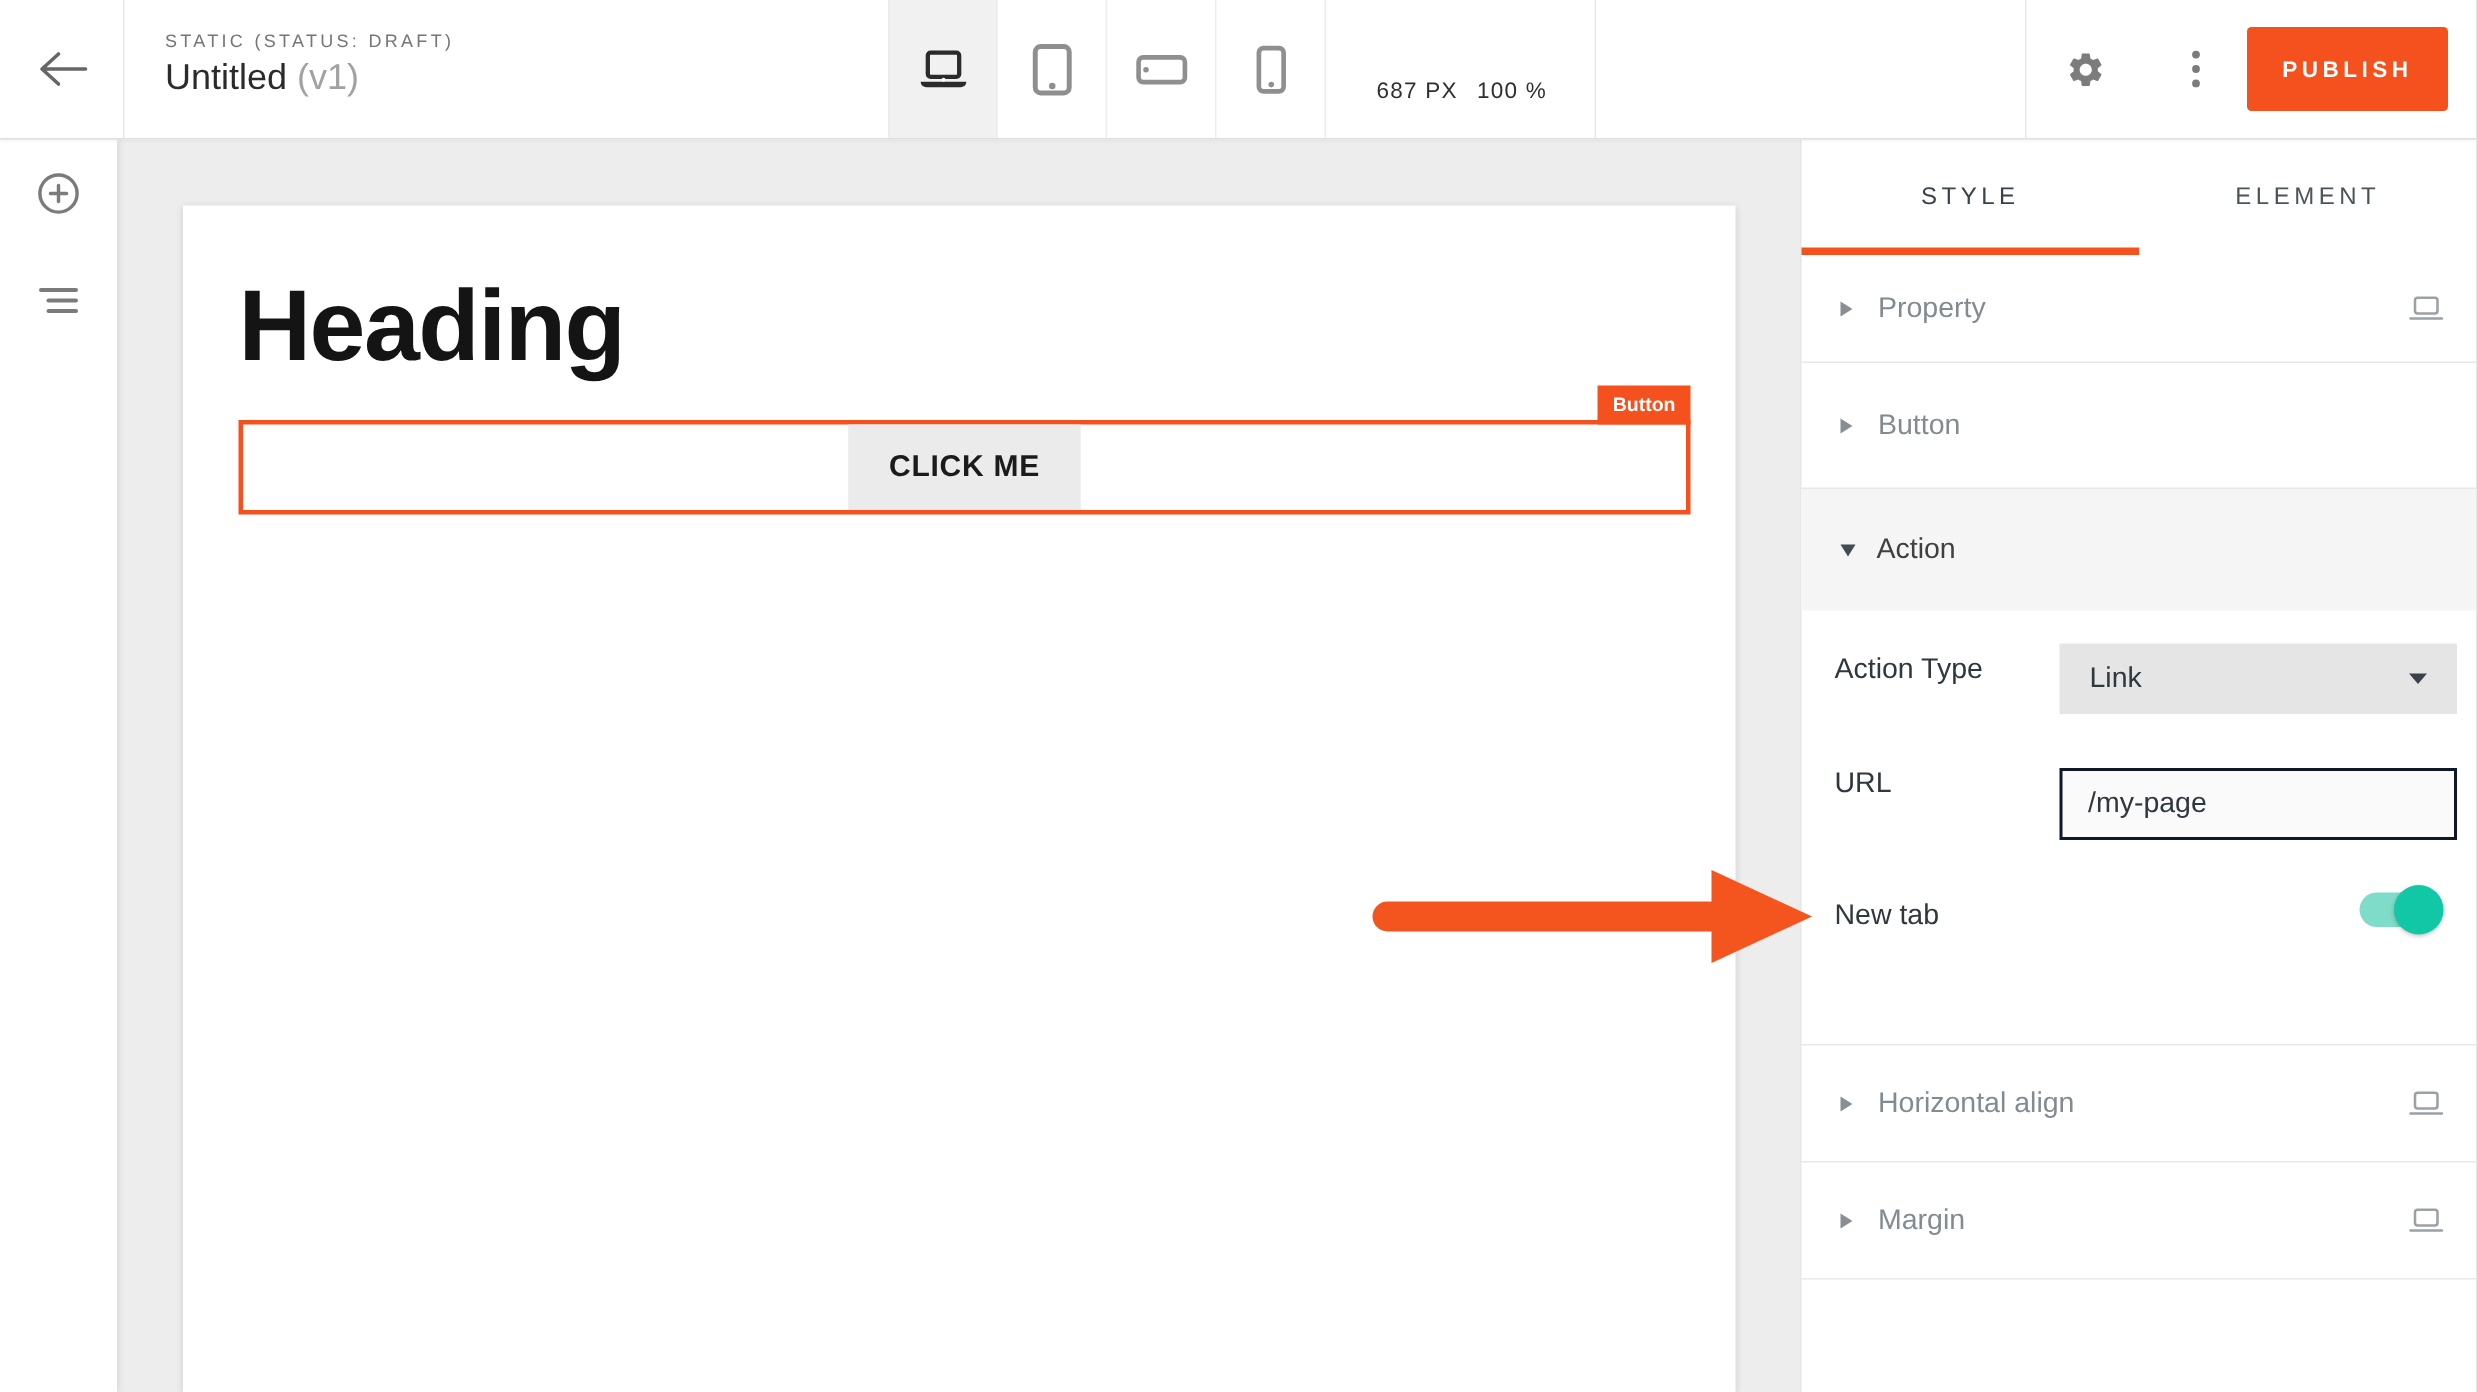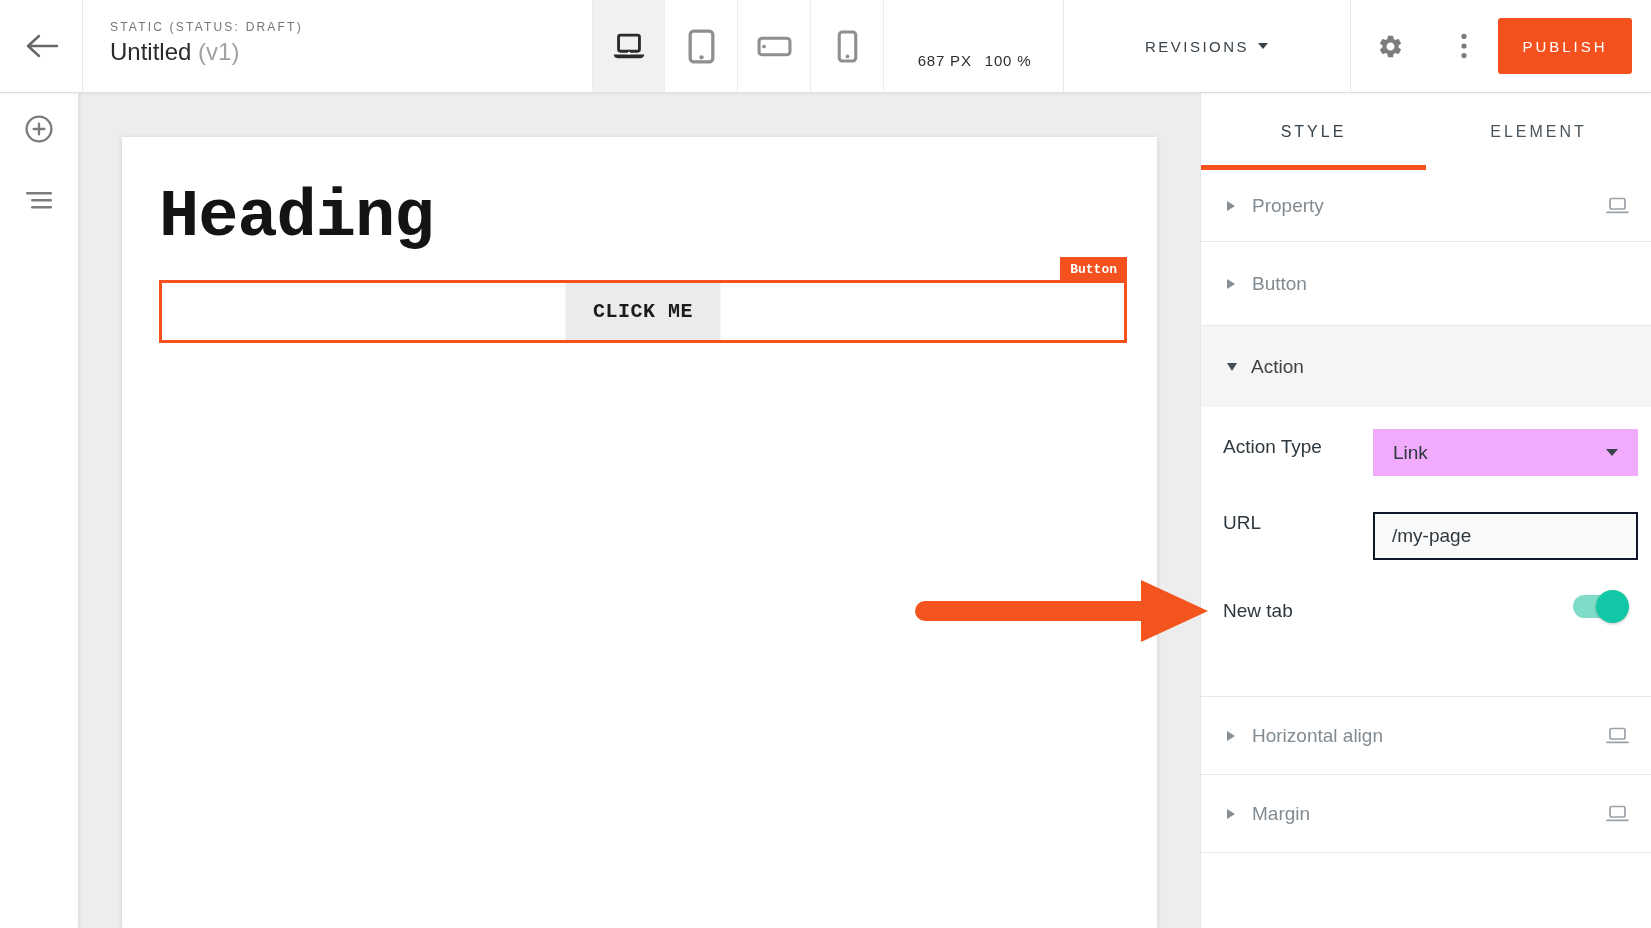--- a/index.html
+++ b/index.html
@@ -24,31 +24,31 @@
   .devices{position:absolute;left:592px;top:0;height:92px;display:flex;}
   .device-cell{width:73px;height:92px;display:flex;align-items:center;justify-content:center;border-right:1px solid #ececec;cursor:pointer;}
   .device-cell:first-child{border-left:1px solid #ececec;}
   .device-cell.active{background:#f1f1f1;}
   .zoominfo{position:absolute;left:886px;top:0;width:177px;height:120px;display:flex;align-items:center;justify-content:center;gap:13px;font-size:15px;letter-spacing:.8px;color:#2f2f2f;}
   .revisions{position:absolute;left:1063px;top:0;width:287px;height:92px;display:flex;align-items:center;justify-content:center;gap:9px;font-size:15px;letter-spacing:2.5px;color:#37424a;cursor:pointer;}
   .caret-down{width:0;height:0;border-left:5px solid transparent;border-right:5px solid transparent;border-top:6px solid #37424a;}
   .icon-btn{position:absolute;top:26px;width:40px;height:40px;display:flex;align-items:center;justify-content:center;cursor:pointer;}
   .gear-btn{left:1370px;}
   .kebab-btn{left:1444px;}
-  .publish-btn{position:absolute;left:1498px;top:18px;width:134px;height:56px;background:var(--accent);border:none;border-radius:3px;color:#fff;font-size:15px;letter-spacing:3px;font-family:inherit;cursor:pointer;}
+  .publish-btn{position:absolute;left:1498px;top:18px;width:134px;height:56px;background:var(--accent);border:none;border-radius:3px;color:#fff;font-size:15px;letter-spacing:3px;font-family:inherit;cursor:pointer;font-weight:bold;}
 
   
   .rail{position:absolute;left:0;top:93px;width:78px;height:835px;background:#fff;box-shadow:2px 0 4px rgba(0,0,0,.07);z-index:20;}
   .rail-btn{position:absolute;left:0;width:78px;height:44px;display:flex;align-items:center;justify-content:center;cursor:pointer;}
   .rail-add{top:14px;}
   .rail-tree{top:85px;}
 
   
   .canvas{position:absolute;left:78px;top:93px;width:1122px;height:835px;background:#ededed;}
-  .page-card{position:absolute;left:44px;top:44px;width:1035px;height:791px;background:#fff;box-shadow:0 1px 5px rgba(0,0,0,.13);font-family:Liberation Mono, monospace;}
+  .page-card{position:absolute;left:44px;top:44px;width:1035px;height:791px;background:#fff;box-shadow:0 1px 5px rgba(0,0,0,.13);}
   .page-heading{position:absolute;left:37px;top:42px;font-size:67px;font-weight:700;letter-spacing:-1px;color:#141414;cursor:pointer;}
   .selected-el{position:absolute;left:37px;top:143px;width:968px;height:63px;border:3px solid var(--accent);cursor:pointer;}
   .el-tag{position:absolute;right:-3px;bottom:100%;background:var(--accent);color:#fff;font-size:13px;font-weight:700;padding:5px 10px 6px;white-space:nowrap;}
   .click-btn{position:absolute;left:50%;transform:translateX(-50%);top:0;height:57px;width:155px;background:#ebebeb;display:flex;align-items:center;justify-content:center;font-size:20px;font-weight:700;letter-spacing:.5px;color:#1b1b1b;cursor:pointer;}
 
   
   .pointer-arrow{position:absolute;left:905px;top:570px;z-index:40;pointer-events:none;}
 
   
   .panel{position:absolute;left:1200px;top:93px;width:451px;height:835px;background:#fff;border-left:1px solid #e6e6e6;z-index:10;}
@@ -64,21 +64,21 @@
   .tri-right{width:0;height:0;border-top:5.5px solid transparent;border-bottom:5.5px solid transparent;border-left:8px solid #878f95;margin-right:17px;}
   .tri-down{width:0;height:0;border-left:5.5px solid transparent;border-right:5.5px solid transparent;border-top:8px solid #424c53;margin-right:14px;}
   .sec-title{font-size:19px;color:#828b92;}
   .sec-action .sec-title{color:#404040;}
   .sec-device-icon{margin-left:auto;margin-right:22px;display:flex;}
   .action-content{position:relative;height:290px;border-bottom:1px solid #e8e8e8;}
   .field-label{position:absolute;left:22px;font-size:19px;line-height:24px;color:#2e383e;}
   .lbl-type{top:28px;}
   .lbl-url{top:104px;}
   .lbl-newtab{top:192px;}
-  .select-control{position:absolute;left:172px;top:22px;width:265px;height:47px;background:#f0abfc;display:flex;align-items:center;padding:0 20px;font-size:19px;color:#2e383e;cursor:pointer;}
+  .select-control{position:absolute;left:172px;top:22px;width:265px;height:47px;background:#e5e5e5;display:flex;align-items:center;padding:0 20px;font-size:19px;color:#2e383e;cursor:pointer;}
   .select-caret{margin-left:auto;width:0;height:0;border-left:6px solid transparent;border-right:6px solid transparent;border-top:7px solid #37424a;}
   .text-input{position:absolute;left:172px;top:105px;width:265px;height:48px;background:#fafafa;border:2px solid #0f172a;display:flex;align-items:center;padding:0 17px;font-size:19px;color:#2e383e;cursor:text;}
   .toggle{position:absolute;left:372px;top:188px;width:46px;height:23px;border-radius:12px;background:var(--toggle-track);cursor:pointer;}
   .toggle-knob{position:absolute;left:23px;top:-5px;width:33px;height:33px;border-radius:50%;background:var(--toggle-knob);box-shadow:0 1px 3px rgba(0,0,0,.25);}
 </style>
 </head>
 <body>
 
 <div class="app">
 
@@ -122,24 +122,20 @@
         </svg>
       </div>
     </div>
 
     <div class="zoominfo">
       <span>687 PX</span>
       <span>100 %</span>
     </div>
     <div class="tb-divider" style="left:1063px"></div>
 
-    <div class="revisions">
-      <span>REVISIONS</span>
-      <span class="caret-down"></span>
-    </div>
     <div class="tb-divider" style="left:1350px"></div>
 
     <div class="icon-btn gear-btn">
       <svg width="27" height="27" viewBox="0 0 24 24">
         <path fill="#7c7c7c" d="M19.14 12.94c.04-.3.06-.61.06-.94 0-.32-.02-.64-.07-.94l2.03-1.58c.18-.14.23-.41.12-.61l-1.92-3.32c-.12-.22-.37-.29-.59-.22l-2.39.96c-.5-.38-1.03-.7-1.62-.94l-.36-2.54c-.04-.24-.24-.41-.48-.41h-3.84c-.24 0-.43.17-.47.41l-.36 2.54c-.59.24-1.13.57-1.62.94l-2.39-.96c-.22-.08-.47 0-.59.22L2.74 8.87c-.12.21-.08.47.12.61l2.03 1.58c-.05.3-.09.63-.09.94s.02.64.07.94l-2.03 1.58c-.18.14-.23.41-.12.61l1.92 3.32c.12.22.37.29.59.22l2.39-.96c.5.38 1.03.7 1.62.94l.36 2.54c.05.24.24.41.48.41h3.84c.24 0 .44-.17.47-.41l.36-2.54c.59-.24 1.13-.56 1.62-.94l2.39.96c.22.08.47 0 .59-.22l1.92-3.32c.12-.22.07-.47-.12-.61l-2.01-1.58zM12 15.6c-1.98 0-3.6-1.62-3.6-3.6s1.62-3.6 3.6-3.6 3.6 1.62 3.6 3.6-1.62 3.6-3.6 3.6z"></path>
       </svg>
     </div>
     <div class="icon-btn kebab-btn">
       <svg width="6" height="26" viewBox="0 0 6 26">
         <circle cx="3" cy="3.4" r="2.6" fill="#7c7c7c"></circle>

